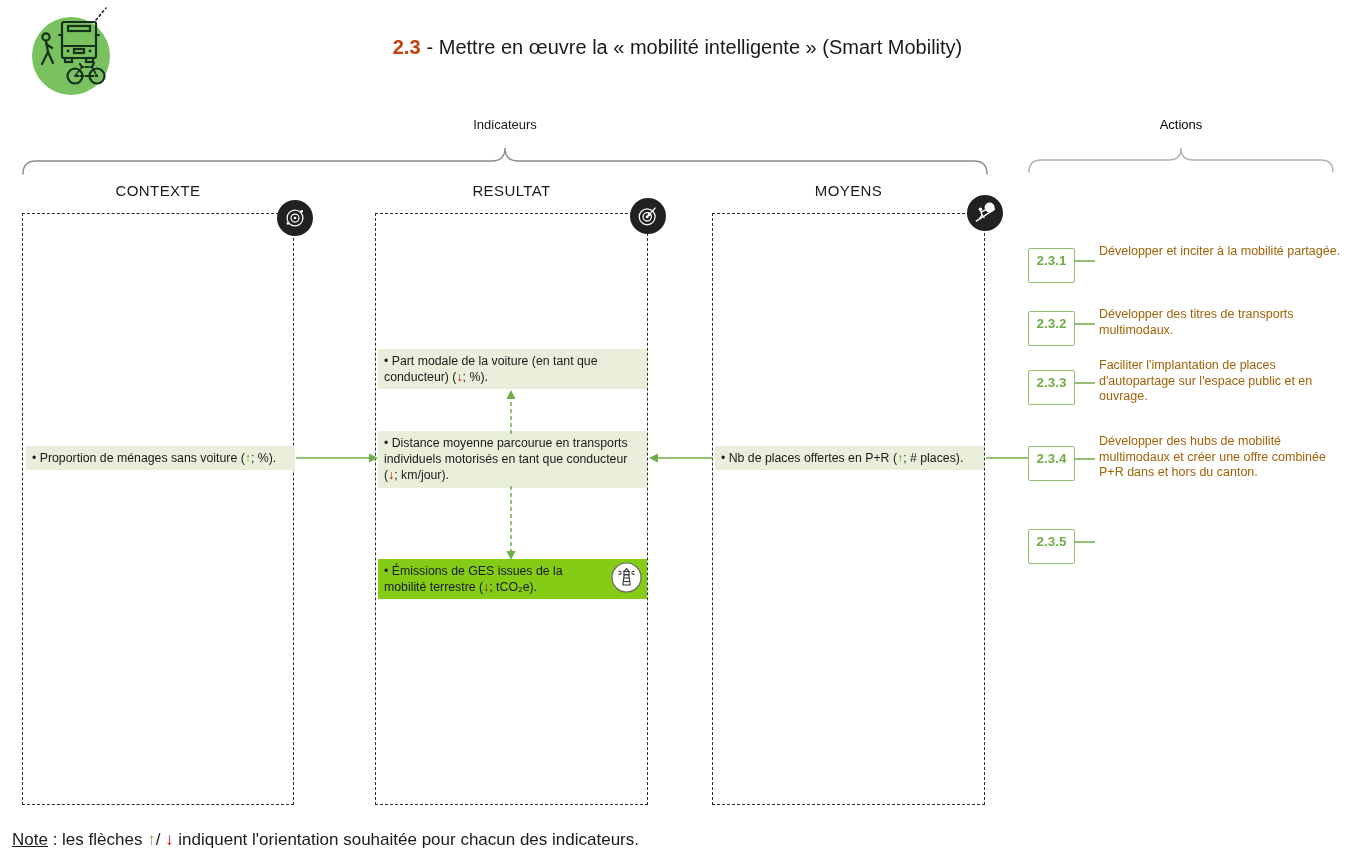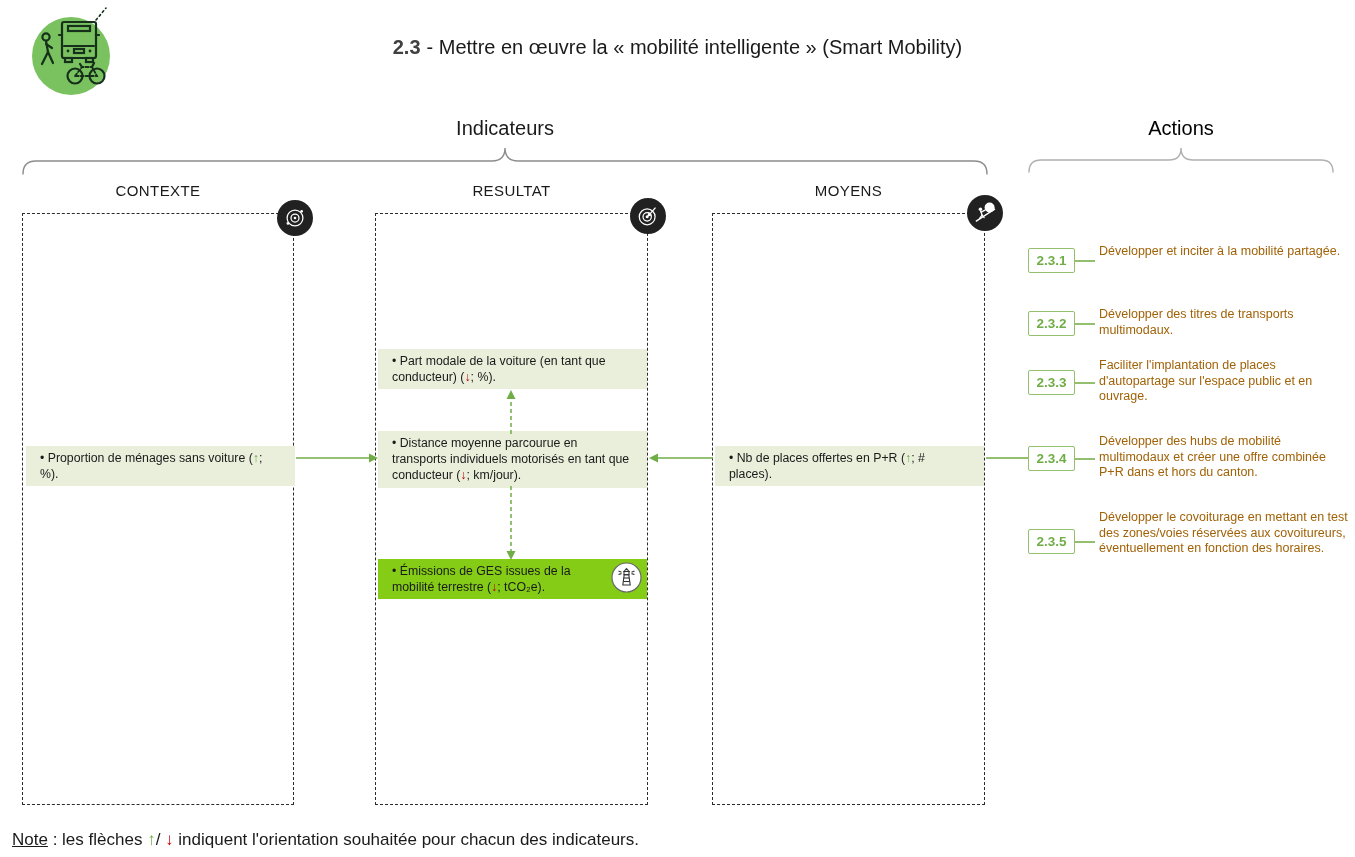--- a/index.html
+++ b/index.html
@@ -3,42 +3,42 @@
 <meta charset="utf-8">
 <style>
   html,body{margin:0;padding:0;background:#fff;}
   #canvas{
     position:relative;width:1355px;height:857px;background:#ffffff;
     font-family:"Liberation Sans",sans-serif;color:#1a1a1a;overflow:hidden;
   }
   .abs{position:absolute;}
   
   #title{left:0;right:0;top:36px;text-align:center;font-size:20px;}
-  #title .num{color:#404040;font-weight:bold;margin-right:6px;}
-  
-  .group-label{top:117px;text-align:center;font-size:20px;}
+  #title .num{color:#c2410c;font-weight:bold;margin-right:6px;}
+  
+  .group-label{top:117px;text-align:center;font-size:13px;}
   #ind-label{left:22px;width:966px;color:#1a1a1a;}
   #act-label{left:1028px;width:306px;color:#000000;}
   
   .col-header{top:182px;text-align:center;font-size:15px;letter-spacing:.4px;color:#1a1a1a;}
   
   .dash-box{top:213px;height:592px;border:1px dashed #2b2b2b;box-sizing:border-box;background:#fff;}
   #box-contexte{left:22px;width:272px;}
   #box-resultat{left:375px;width:273px;}
   #box-moyens{left:712px;width:273px;}
   
   .dark-badge{width:36px;height:36px;border-radius:50%;background:#212121;display:flex;align-items:center;justify-content:center;}
   
-  .item{background:#e9efdb;font-size:12.3px;line-height:1.32;padding:4px 14px;box-sizing:border-box;}
+  .item{background:#e9efdb;font-size:12.3px;line-height:1.32;padding:4px 6px;box-sizing:border-box;}
   .item.dark{background:#84cc16;}
   .up{color:#70ad47;font-weight:bold;}
   .dn{color:#c00000;font-weight:bold;}
   
   .action-num{
-    width:47px;height:25px;box-sizing:border-box;border:1.6px solid #94bf6e;border-radius:2px;
+    width:47px;height:35px;box-sizing:border-box;border:1.6px solid #94bf6e;border-radius:2px;
     color:#70ad47;font-weight:bold;font-size:13.5px;text-align:center;line-height:23px;background:#fff;
   }
   .action-text{width:254px;font-size:12.5px;line-height:1.24;color:#a16207;}
   .conn{height:2px;background:#94bf6e;}
   
   #note{left:12px;top:830px;font-size:17px;color:#1a1a1a;}
   #note .note-label{text-decoration:underline;}
   svg{display:block;}
 </style>
 </head>
@@ -219,19 +219,18 @@
   <div class="abs action-num" style="left:1028px;top:370px;">2.3.3</div>
   <div class="abs conn" style="left:1075px;top:382px;width:20px;"></div>
   <div class="abs action-text" style="left:1099px;top:358px;">Faciliter l'implantation de places d'autopartage sur l'espace public et en ouvrage.</div>
 
   <div class="abs action-num" style="left:1028px;top:446px;">2.3.4</div>
   <div class="abs conn" style="left:1075px;top:458px;width:20px;"></div>
   <div class="abs action-text" style="left:1099px;top:434px;">Développer des hubs de mobilité multimodaux et créer une offre combinée P+R dans et hors du canton.</div>
 
   <div class="abs action-num" style="left:1028px;top:529px;">2.3.5</div>
   <div class="abs conn" style="left:1075px;top:541px;width:20px;"></div>
-  <div class="abs action-text" style="left:1099px;top:510px;">Développer le covoiturage en mettant en test des zones/voies réservées aux covoitureurs, éventuellement en fonction des horaires.</div>
 
   <div class="abs" id="note">
     <span class="note-label">Note</span><span> : les flèches </span><span class="up">↑</span><span>/ </span><span class="dn">↓</span><span> indiquent l'orientation souhaitée pour chacun des indicateurs.</span>
   </div>
 
 </div>
 
 </body></html>

